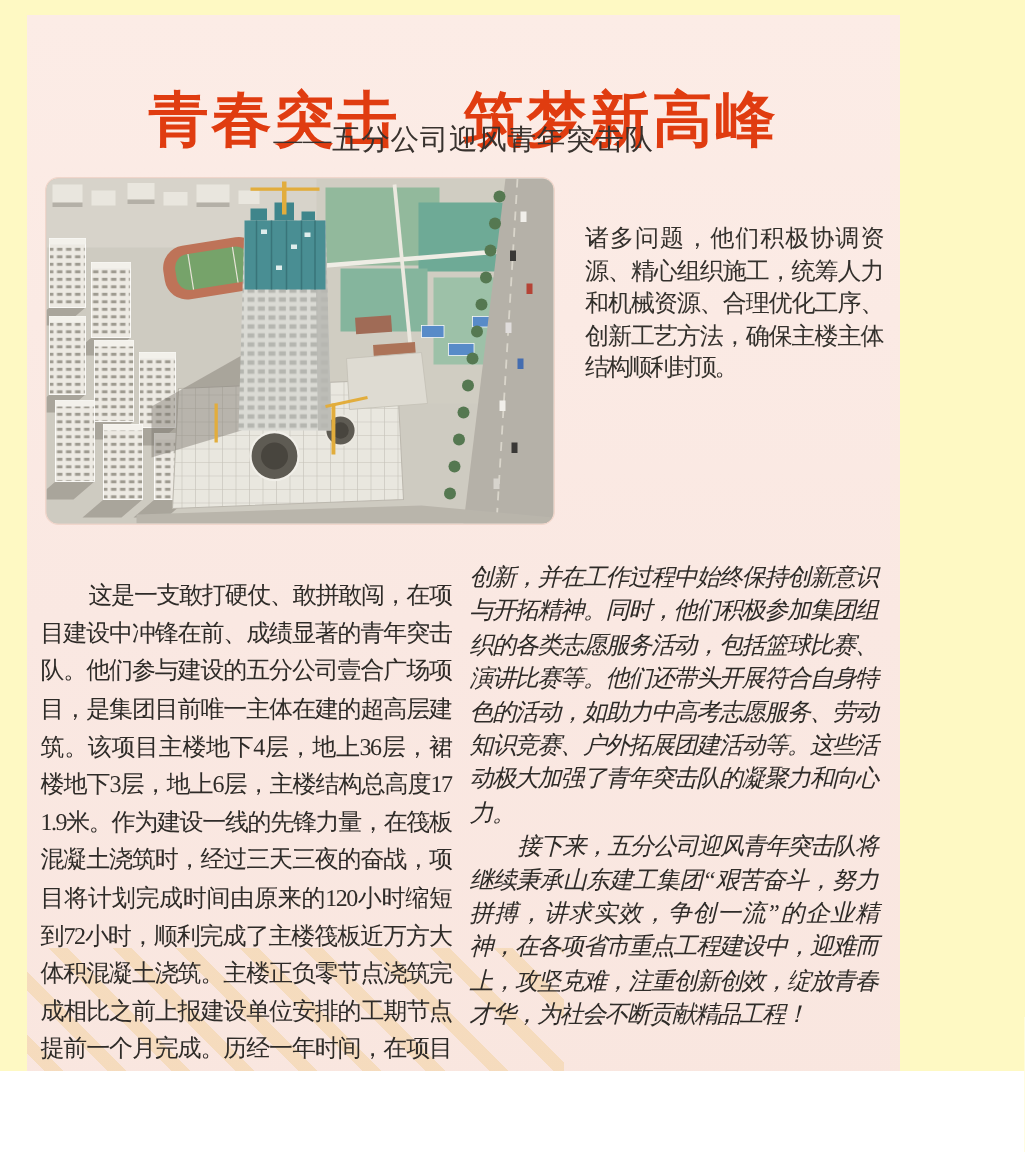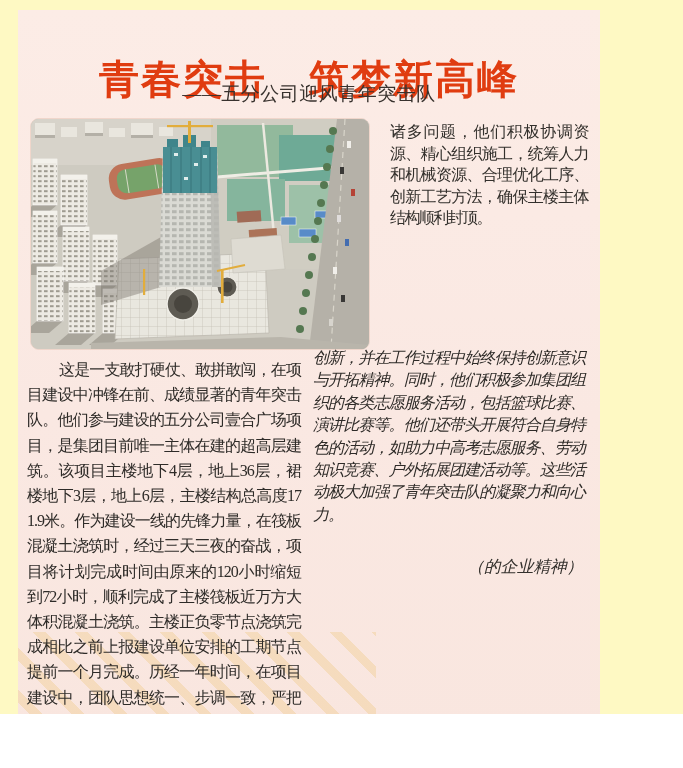--- a/index.html
+++ b/index.html
@@ -22,21 +22,21 @@
   }
   .subtitle{
     position:absolute;left:0;top:72px;width:100%;z-index:2;
     text-align:center;font-size:19px;line-height:24px;color:#38322e;letter-spacing:0.5px;
   }
   .photo{
     position:absolute;left:12px;top:108px;width:338px;height:230px;z-index:2;
     border-radius:9px;overflow:hidden;border:1px solid #f0d6cb;background:#ccc9c0;
   }
   .photo svg{display:block;}
-  .coltext{position:absolute;z-index:2;text-align:justify;word-break:break-all;}
+  .coltext{position:absolute;z-index:2;text-align:justify;word-break:break-all;margin-top:28px;}
   .coltext p{margin:0;}
   .coltext p.indent{text-indent:2em;}
   .col-right-top{
     left:372px;top:111px;width:198px;
     font-size:16px;line-height:21.6px;letter-spacing:-1.6px;color:#33302c;
   }
   .col-left{
     left:9px;top:347px;width:274px;
     font-size:16px;line-height:25.2px;letter-spacing:-1px;color:#2e2b28;
   }
@@ -224,17 +224,18 @@
     <div class="coltext col-right-top">
       <p>诸多问题，他们积极协调资源、精心组织施工，统筹人力和机械资源、合理优化工序、创新工艺方法，确保主楼主体结构顺利封顶。</p>
     </div>
 
     <div class="coltext col-left">
       <p class="indent">这是一支敢打硬仗、敢拼敢闯，在项目建设中冲锋在前、成绩显著的青年突击队。他们参与建设的五分公司壹合广场项目，是集团目前唯一主体在建的超高层建筑。该项目主楼地下4层，地上36层，裙楼地下3层，地上6层，主楼结构总高度171.9米。作为建设一线的先锋力量，在筏板混凝土浇筑时，经过三天三夜的奋战，项目将计划完成时间由原来的120小时缩短到72小时，顺利完成了主楼筏板近万方大体积混凝土浇筑。主楼正负零节点浇筑完成相比之前上报建设单位安排的工期节点提前一个月完成。历经一年时间，在项目建设中，团队思想统一、步调一致，严把安全质量关，高效优质地推进工程建设。面对施工现场条件复杂、工期紧张、施工难度大、各类应急响应及外部检查频繁等</p>
     </div>
 
     <div class="coltext col-right-bottom">
       <p>创新，并在工作过程中始终保持创新意识与开拓精神。同时，他们积极参加集团组织的各类志愿服务活动，包括篮球比赛、演讲比赛等。他们还带头开展符合自身特色的活动，如助力中高考志愿服务、劳动知识竞赛、户外拓展团建活动等。这些活动极大加强了青年突击队的凝聚力和向心力。</p>
+      <p class="indent">接下来，五分公司迎风青年突击队将继续秉承山东建工集团“艰苦奋斗，努力拼搏，讲求实效，争创一流”的企业精神，在各项省市重点工程建设中，迎难而上，攻坚克难，注重创新创效，绽放青春才华，为社会不断贡献精品工程！</p>
       <div class="byline">（的企业精神）</div>
     </div>
 
   </div>
 </div>
 
 </body></html>

